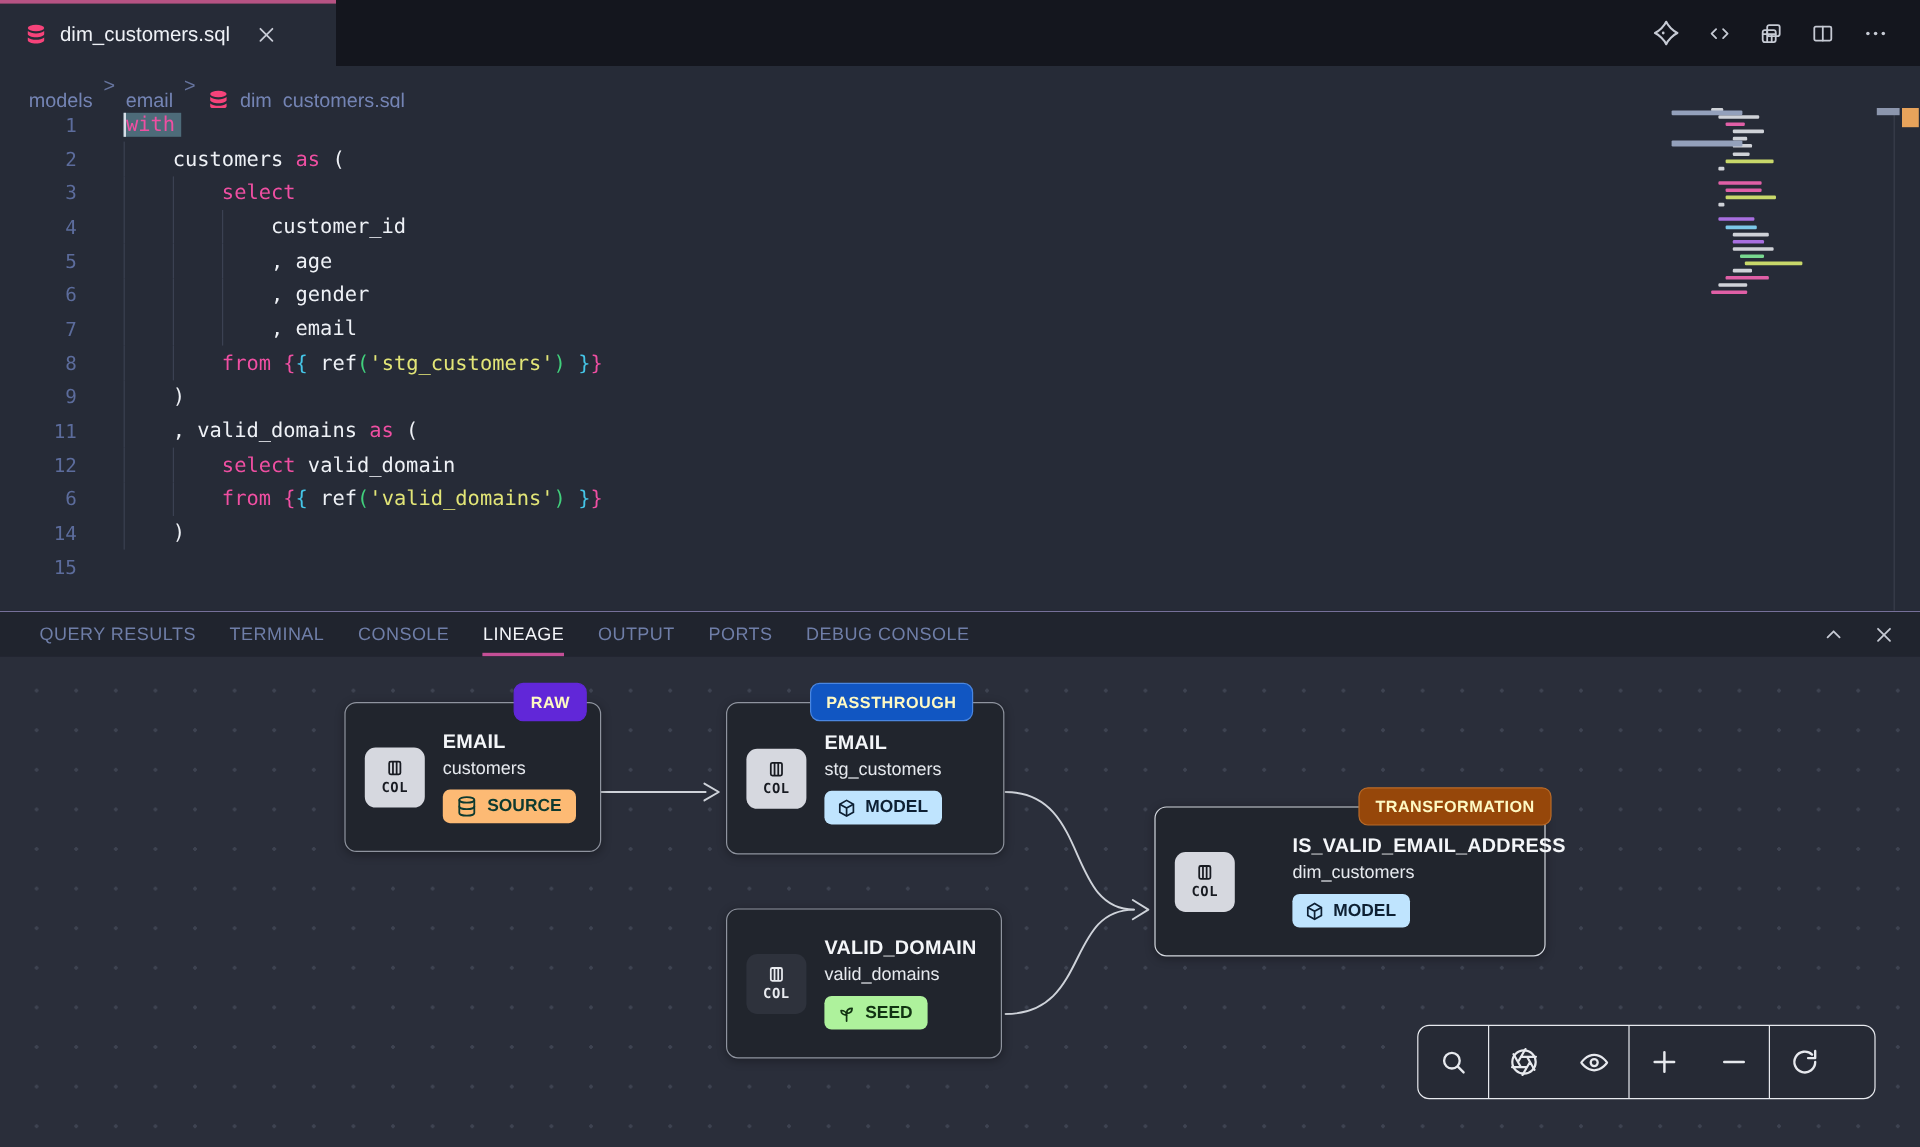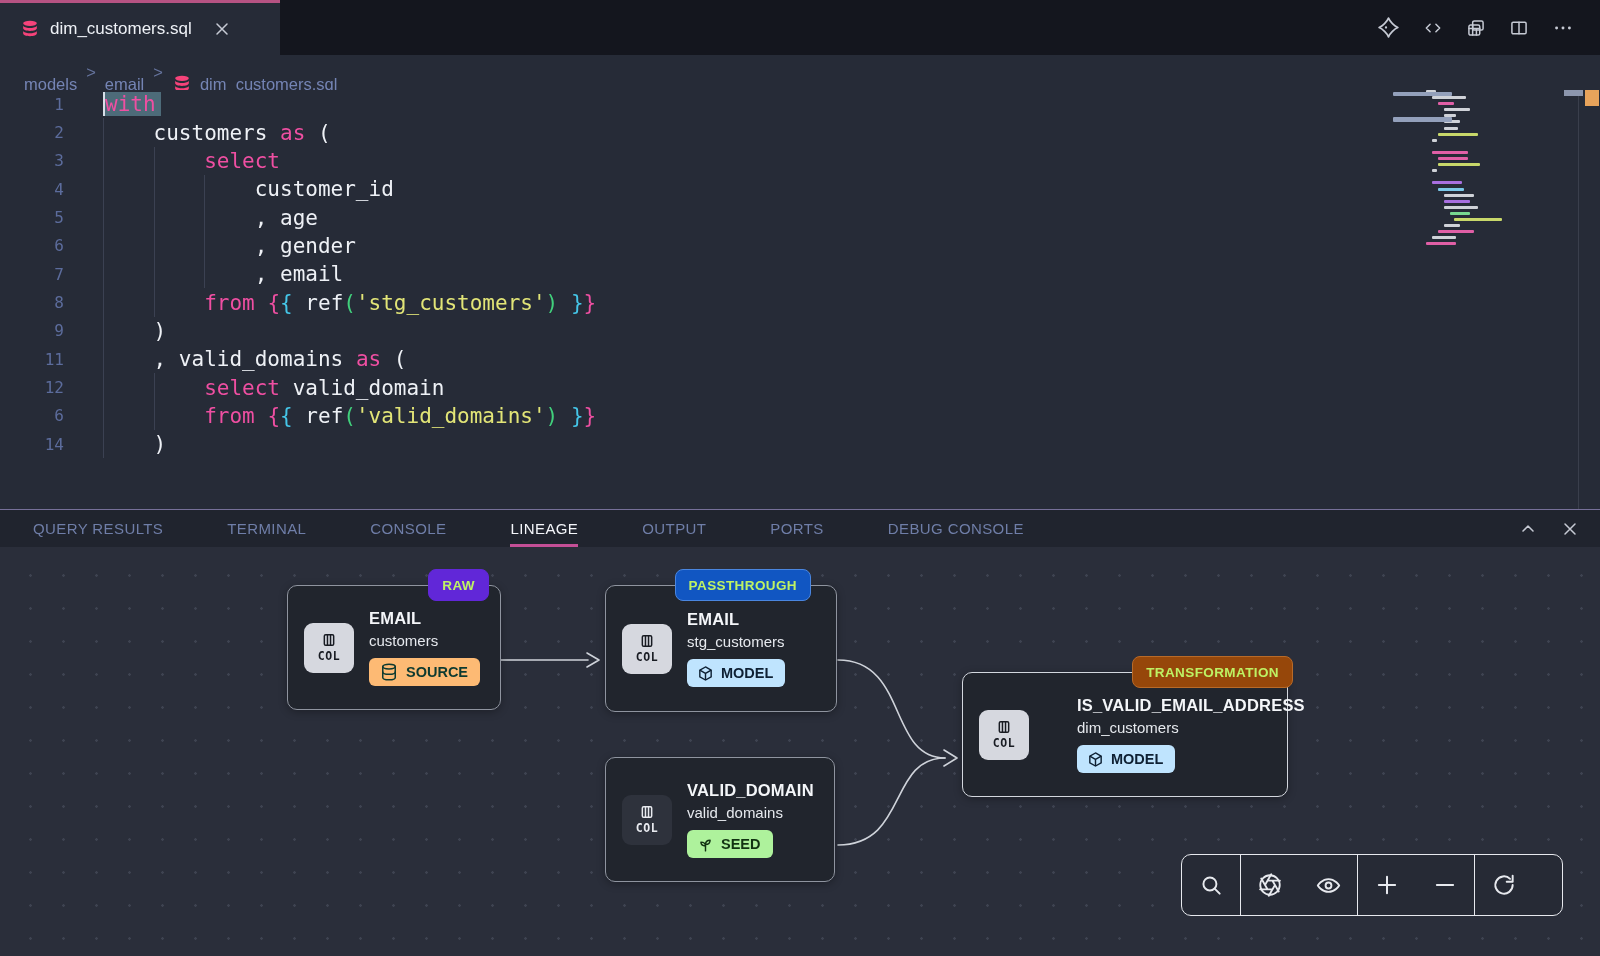--- a/index.html
+++ b/index.html
@@ -23,58 +23,58 @@
   .crumb { display:flex; align-items:center; gap:8px; cursor:pointer;margin-top:23px; }
   .crumb-sep { color:#66749e; }
   .pink { color:#f6437a; }
 
   
   .editor { position:relative; height:419px; background:#262b37; overflow:hidden; }
   .code-line { display:flex; height:28.35px; align-items:center; }
   .gutter { flex:0 0 64px; text-align:right; color:#5c6c9c;
             font-family:"DejaVu Sans Mono", monospace; font-size:16px; }
   .code { position:relative; margin-left:39px; font-family:"DejaVu Sans Mono", monospace;
-          font-size:21px; white-space:pre; color:#eef1f6; height:100%; display:flex; align-items:center; flex:1;}
+          font-size:17px; white-space:pre; color:#eef1f6; height:100%; display:flex; align-items:center; flex:1;}
   .guide { position:absolute; top:0; bottom:0; width:1px; background:#3b4152; }
   .tk-k { color:#ef4fa2; } .tk-s { color:#e2e577; }
   .tk-b1 { color:#ef4fa2; } .tk-b2 { color:#45c6e8; } .tk-b3 { color:#41d07c; }
   .sel { background:#4d6b79; border-left:2px solid #d8dfe8; padding-right:5px; }
 
   
   .minimap { position:absolute; left:1424px; top:0; width:110px; cursor:pointer; }
   .mm-row { height:3px; margin-bottom:3.1px; border-radius:1px; }
   .mm-bar { position:absolute; background:#93a0bb; border-radius:1px; }
   .sb-line { position:absolute; left:1578px; top:0; bottom:0; width:1px; background:#3a3f4c; }
   .sb-orange { position:absolute; left:1585px; top:-2px; width:14px; height:18px; background:#e7a35b; }
   .sb-grey { position:absolute; left:1564px; top:-2px; width:19px; height:8px; background:#8c96ad; }
 
   
   .panel-border { height:1px; background:#767099; }
   .panel-tabs { height:37px; background:#20242e; display:flex; align-items:stretch;
-                padding-left:33px; gap:64px; position:relative; }
+                padding-left:33px; gap:28px; position:relative; }
   .ptab { display:flex; align-items:center; color:#6f7ea8; font-size:15px;
           letter-spacing:.4px; cursor:pointer; position:relative; }
   .ptab.active { color:#f4f6fa; }
   .ptab.active::after { content:""; position:absolute; left:0; right:0; bottom:0;
                         height:3px; background:#c44f96; }
   .panel-actions { position:absolute; right:20px; top:0; bottom:0; display:flex;
                    align-items:center; gap:22px; color:#c6cad4; }
 
   
   .canvas { position:relative; height:409px; background:#2a2e3a;
             background-image:radial-gradient(circle,#3e4351 1.3px, transparent 1.45px);
             background-size:33px 33px; background-position:14px 12px; overflow:hidden; }
   .edges { position:absolute; inset:0; pointer-events:none; }
 
   .node { position:absolute; background:#21252d; border:1.5px solid #8f949f; border-radius:10px;
           display:flex; align-items:center; gap:15px; padding:0 16px;
           box-shadow:0 2px 8px rgba(0,0,0,.3); cursor:pointer; }
   .node.highlight { border-color:#d3d7de; }
   .top-badge { position:absolute; top:-17px; height:32px; display:flex; align-items:center;
-               padding:0 13px; border-radius:8px; color:#bef264; font-size:13.5px; font-weight:bold;
+               padding:0 13px; border-radius:8px; color:#fef9c3; font-size:13.5px; font-weight:bold;
                letter-spacing:.4px; border:1.5px solid transparent; }
   .chip { flex:0 0 50px; height:50px; border-radius:9px; display:flex; flex-direction:column;
           align-items:center; justify-content:center; gap:1px; }
   .chip.light { background:#d6d8df; color:#181b22; }
   .chip.dark  { background:#2e323c; color:#e9ebf0; }
   .chip-label { font-size:11.5px; font-weight:bold; letter-spacing:.5px;
                 font-family:"DejaVu Sans Mono", monospace; }
   .node-text { display:flex; flex-direction:column; }
   .node-title { color:#f4f6f9; font-size:16.5px; font-weight:600; letter-spacing:.2px; }
   .node-sub   { color:#e6e9ee; font-size:15px; margin-top:4px; }
@@ -212,20 +212,24 @@
         <span class="gutter">12</span>
         <span class="code"><span class="guide" style="left: 0ch;"></span><span class="guide" style="left: 4ch;"></span><span class="tk-p">        </span><span class="tk-k">select</span><span class="tk-p"> valid_domain</span></span>
       </div>
       <div class="code-line">
         <span class="gutter">6</span>
         <span class="code"><span class="guide" style="left: 0ch;"></span><span class="guide" style="left: 4ch;"></span><span class="tk-p">        </span><span class="tk-k">from</span><span class="tk-p"> </span><span class="tk-b1">{</span><span class="tk-b2">{</span><span class="tk-p"> ref</span><span class="tk-b3">(</span><span class="tk-s">'valid_domains'</span><span class="tk-b3">)</span><span class="tk-p"> </span><span class="tk-b2">}</span><span class="tk-b1">}</span></span>
       </div>
       <div class="code-line">
         <span class="gutter">14</span>
         <span class="code"><span class="guide" style="left: 0ch;"></span><span class="tk-p">    )</span></span>
+      </div>
+      <div class="code-line">
+        <span class="gutter">15</span>
+        <span class="code"></span>
       </div>
     </div>
   <div class="minimap" id="minimap">
       <div class="mm-row" style="margin-left: 2px; width: 10px; background: rgb(207, 210, 216);"></div>
       <div class="mm-row" style="margin-left: 8px; width: 34px; background: rgb(207, 210, 216);"></div>
       <div class="mm-row" style="margin-left: 14px; width: 16px; background: rgb(224, 95, 166);"></div>
       <div class="mm-row" style="margin-left: 20px; width: 26px; background: rgb(207, 210, 216);"></div>
       <div class="mm-row" style="margin-left: 20px; width: 12px; background: rgb(207, 210, 216);"></div>
       <div class="mm-row" style="margin-left: 20px; width: 16px; background: rgb(207, 210, 216);"></div>
       <div class="mm-row" style="margin-left: 20px; width: 14px; background: rgb(207, 210, 216);"></div>

